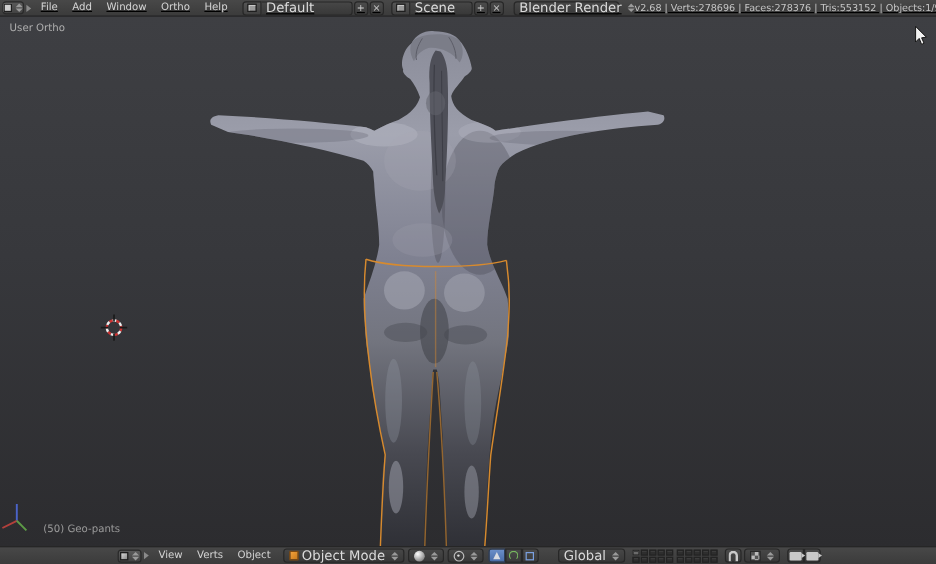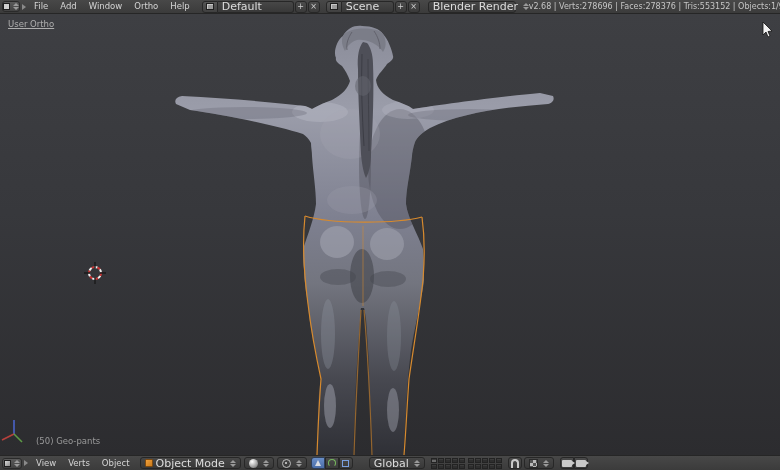--- a/index.html
+++ b/index.html
@@ -3,22 +3,22 @@
 <meta charset="utf-8">
 <style>
   * { margin:0; padding:0; box-sizing:border-box; }
   html,body { width:780px; height:470px; overflow:hidden; background:#2b2b2e;
               font-family:"DejaVu Sans", sans-serif; }
   .window { position:relative; width:780px; height:470px; }
 
   
   .bar { position:absolute; left:0; width:780px; display:flex; align-items:center;
          background:linear-gradient(#484848,#3b3b3b); }
-  .bar.top { top:0; height:14px; border-bottom:1px solid #262626; }
-  .bar.bottom { bottom:0; height:15px; border-top:1px solid #262626; }
+  .bar.top { top:0; height:14px; border-bottom:1px solid #262626;text-decoration:underline; }
+  .bar.bottom { bottom:0; height:15px; border-top:1px solid #262626;justify-content:center; }
   .menu-item { color:#d4d4d4; font-size:8.5px; padding:0 6px; line-height:13px;
                white-space:nowrap; cursor:default; }
   .editor-btn { width:20px; height:11px; margin-left:2px; border-radius:3px;
                 background:linear-gradient(#5a5a5a,#424242); border:1px solid #2a2a2a;
                 display:flex; align-items:center; justify-content:center; gap:1px; }
   .chev { width:0; height:0; border-top:3px solid transparent; border-bottom:3px solid transparent;
           border-left:4px solid #8a8a8a; margin:0 2px; }
   .dropdown { height:12px; border-radius:3px; border:1px solid #272727;
               background:linear-gradient(#474747,#383838); color:#dcdcdc; font-size:11px;
               display:flex; align-items:center; padding:0 4px; gap:3px; white-space:nowrap; }
@@ -71,21 +71,21 @@
       border:1px solid #2a2a2a; }
   .cam-icon { width:10px; height:7px; background:#c9c9c9; border-radius:1px; position:relative; }
   .cam-icon::after { content:""; position:absolute; right:-3px; top:1px; width:0; height:0;
       border-top:2.5px solid transparent; border-bottom:2.5px solid transparent;
       border-left:3px solid #c9c9c9; }
 
   
   .viewport { position:absolute; top:14px; left:0; width:780px; height:441px;
               background:linear-gradient(#3e3f43 0%, #37383c 45%, #2c2c2f 100%); overflow:hidden; }
   .vp-label { position:absolute; font-size:8.5px; color:#aeaeae; }
-  .vp-label.top { left:8px; top:5px;text-decoration:underline; }
+  .vp-label.top { left:8px; top:5px; }
   .vp-label.bottom { left:36px; bottom:9px; color:#9a9a9a; }
   svg.canvas { position:absolute; left:0; top:0; }
 </style>
 </head>
 <body>
 
 <div class="window">
 
   <div class="bar top">
     <div class="editor-btn">

